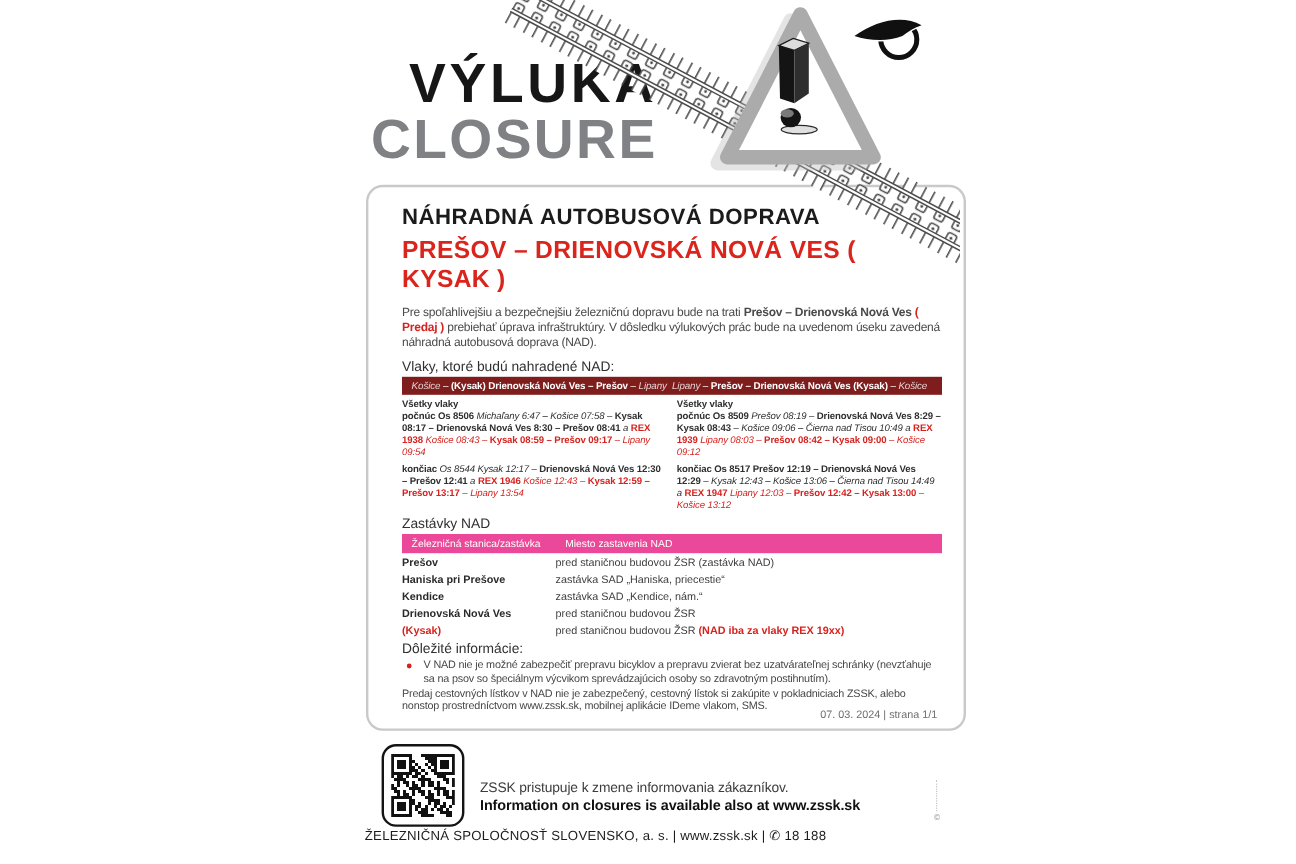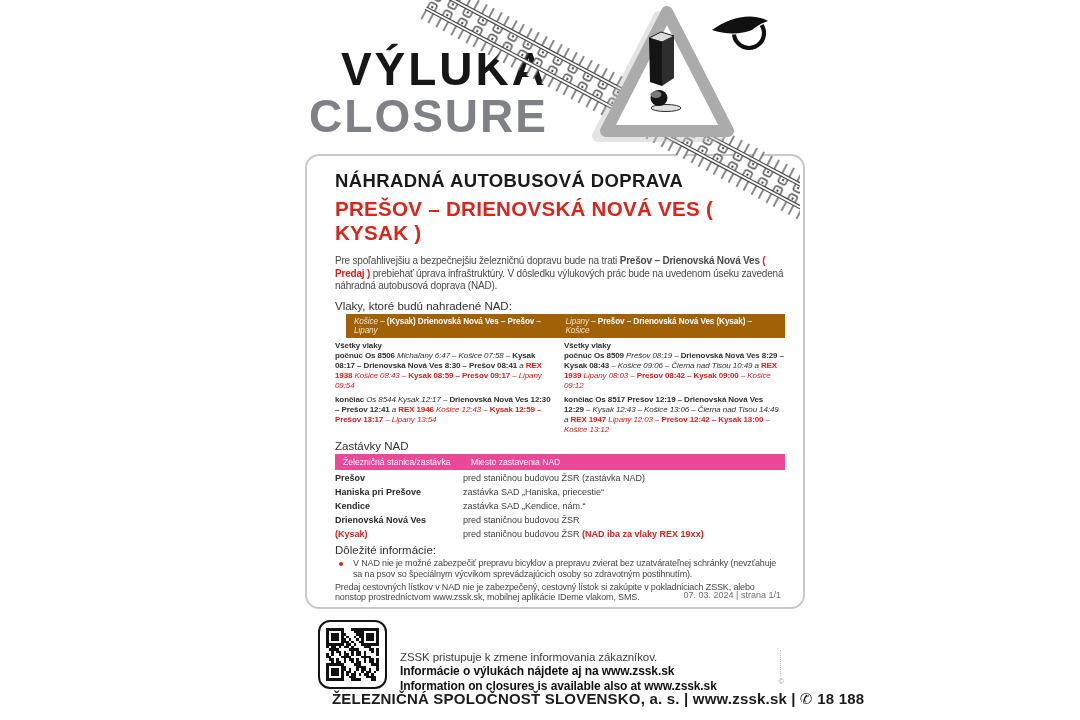--- a/index.html
+++ b/index.html
@@ -19,22 +19,22 @@
        background:#fff;border:2px solid #c9c9c9;border-radius:14px;padding:14px 18px 0 28px;
        overflow:hidden;z-index:2;}
   .h1{font-size:18.5px;font-weight:800;color:#1b1b1b;letter-spacing:.4px;}
   .h2{font-size:20.5px;font-weight:800;color:#da251d;margin-top:5px;letter-spacing:.3px;}
   .date{font-size:19px;font-weight:500;color:#2c2c2c;margin-top:4px;letter-spacing:1.5px;}
   .intro{font-size:10px;line-height:1.26;letter-spacing:-.2px;color:#4a4a4a;margin:10px 0 0 0;}
 
   .sec-title{font-size:11.5px;color:#303030;margin-top:7px;}
   .sec-title.mt5{margin-top:5px;}
 
-  .banner{display:flex;background:#a16207;color:#fff;font-size:8.2px;line-height:1.1;
-          padding:3px 8px;margin-top:2px;letter-spacing:-.1px;margin-left:11px;}
+  .banner{display:flex;background:#7f1d1d;color:#fff;font-size:8.2px;line-height:1.1;
+          padding:3px 8px;margin-top:2px;letter-spacing:-.1px;}
   .banner .bcol{width:50%;}
 
   .traincols{display:flex;gap:8px;margin-top:3px;font-size:8px;line-height:1.25;
              letter-spacing:-.1px;color:#2f2f2f;}
   .tcol{flex:1;min-width:0;}
   .tcol p{margin:0;}
   .tcol p.p2{margin-top:4px;}
 
   .b{font-weight:bold;}
   .i{font-style:italic;}
@@ -57,21 +57,21 @@
       border:2.5px solid #141414;border-radius:12px;display:flex;align-items:center;justify-content:center;}
   .ftext{position:absolute;left:400px;top:651px;}
   .ft-reg{font-size:11.5px;color:#3d3d3d;letter-spacing:-.1px;}
   .ft-bold{font-size:12px;font-weight:800;color:#101010;letter-spacing:-.1px;margin-top:1px;}
   .ft-reg.sp{margin-top:9px;}
 
   .side{position:absolute;left:776px;top:650px;width:10px;text-align:center;}
   .side .tick{height:26px;border-left:1px dotted #c4c4c4;margin-left:4px;}
   .side .c{font-size:7px;color:#8f8f8f;display:block;margin-top:2px;}
 
-  .company{position:absolute;left:332px;top:690px;font-size:15px;font-weight:700;
+  .company{position:absolute;left:304px;top:690px;font-size:11px;font-weight:400;
            letter-spacing:.2px;color:#1c1c1c;}
 </style>
 </head>
 <body>
 
 <div id="canvas">
 
   <div class="wordmark">
     <div class="l1">VÝLUKA</div>
     <div class="l2">CLOSURE</div>
@@ -419,21 +419,20 @@
         <rect x="10" y="20" width="1" height="1"></rect>
         <rect x="11" y="20" width="1" height="1"></rect>
         <rect x="12" y="20" width="1" height="1"></rect>
         <rect x="13" y="20" width="1" height="1"></rect>
         <rect x="18" y="20" width="1" height="1"></rect>
         <rect x="19" y="20" width="1" height="1"></rect>
       </svg>
   </div>
   <div class="ftext">
     <div class="ft-reg">ZSSK pristupuje k zmene informovania zákazníkov.</div>
-    <div class="ft-bold">Informácie o výlukách nájdete aj na www.zssk.sk</div>
     <div class="ft-bold">Information on closures is available also at www.zssk.sk</div>
   </div>
 
   <div class="side">
     <div class="tick"></div>
     <span class="c">©</span>
   </div>
 
   <div class="company">ŽELEZNIČNÁ SPOLOČNOSŤ SLOVENSKO, a. s. | www.zssk.sk | ✆ 18 188</div>
 </div>

